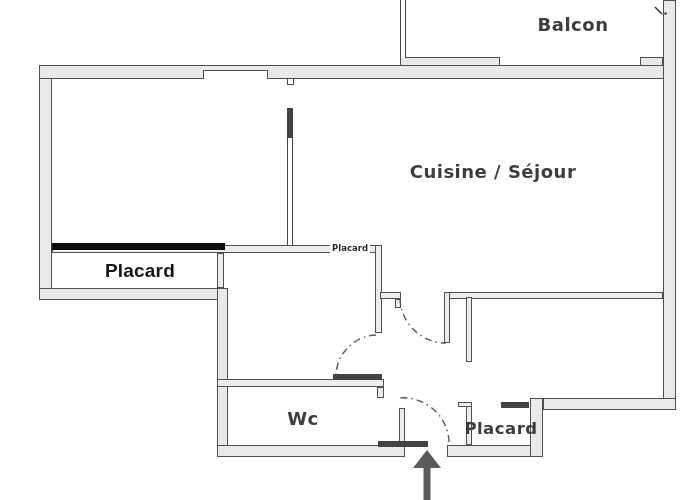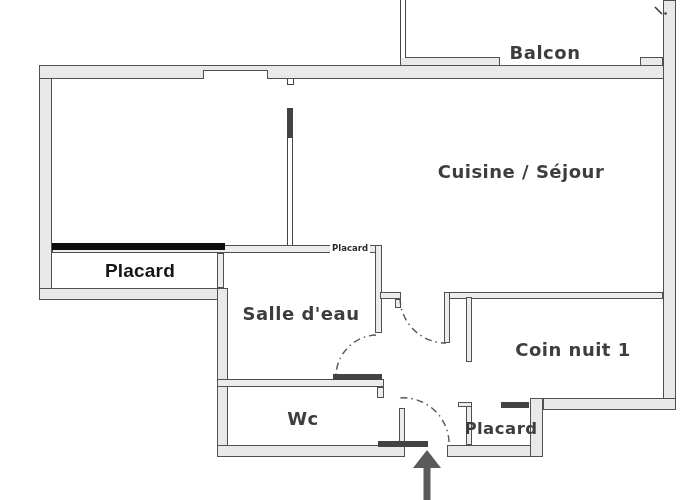--- a/index.html
+++ b/index.html
@@ -79,26 +79,24 @@
   <div class="t" style="left:445px;top:292px;width:218px;height:7px;"></div>
   <div class="t" style="left:444px;top:292px;width:6px;height:51px;"></div>
   <div class="t" style="left:466px;top:297px;width:6px;height:65px;"></div>
 
   <div class="t" style="left:466px;top:402px;width:6px;height:43px;"></div>
   <div class="t" style="left:458px;top:402px;width:14px;height:5px;"></div>
   <div class="d" style="left:501px;top:402px;width:28px;height:6px;"></div>
 
   <div class="d" style="left:378px;top:441px;width:50px;height:6px;"></div>
 
-  <div class="lbl" style="left:545px;top:24px;margin-top:28px;">Balcon</div>
-  <div class="lbl" style="left:493px;top:171px;margin-left:28px;">Cuisine / Séjour</div>
+  <div class="lbl" style="left:573px;top:24px;">Balcon</div>
+  <div class="lbl" style="left:493px;top:171px;">Cuisine / Séjour</div>
   <div class="lbl lbl-plain" style="left:140px;top:271px;">Placard</div>
   <div class="lbl lbl-tiny" style="left:350px;top:248px;">Placard</div>
-  <div class="lbl" style="left:301px;top:313px;">Salle d'eau</div>
-  <div class="lbl" style="left:573px;top:349px;">Coin nuit 1</div>
   <div class="lbl" style="left:303px;top:418px;">Wc</div>
   <div class="lbl lbl-small" style="left:501px;top:428px;">Placard</div>
 
   <svg class="overlay" width="700" height="500" viewBox="0 0 700 500">
     <g stroke="#555555" stroke-width="1.4" fill="none" stroke-dasharray="7,4,1.5,4">
       <path d="M376,335 A42,42 0 0 0 336,374"></path>
       <path d="M400,298 A46,46 0 0 0 446,343"></path>
       <path d="M449,442 A46,46 0 0 0 399,398"></path>
     </g>
     <g fill="#5a5a5a">

